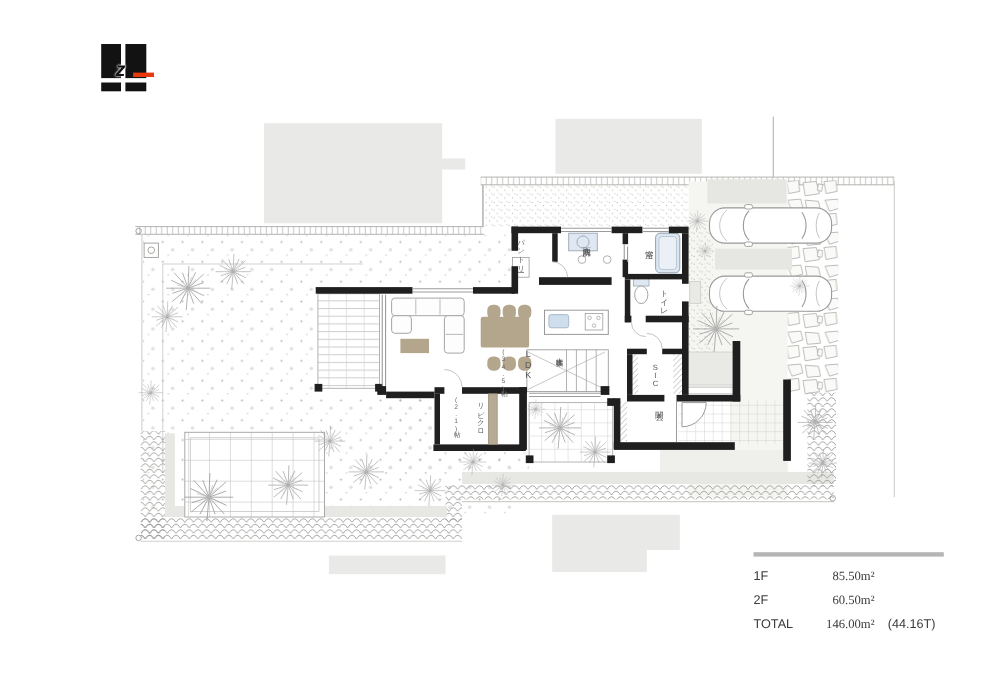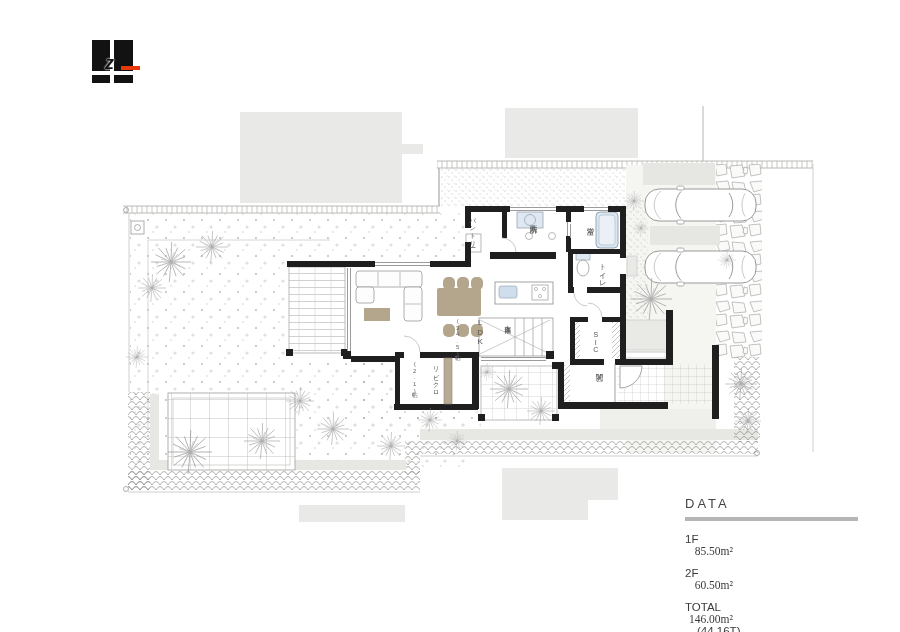--- a/index.html
+++ b/index.html
@@ -15,21 +15,21 @@
   .logo{position:absolute;left:92px;top:40px;width:50px;height:46px;}
   .logo .sq{position:absolute;background:#121212;}
   .logo .zred{position:absolute;left:29px;top:26px;width:19px;height:4px;background:#e8380c;}
   .logo .zchar{position:absolute;left:13px;top:13px;font-size:18px;font-weight:bold;
                font-style:italic;color:#121212;text-shadow:0 0 2px #fff,0 0 2px #fff;}
   
   .data-panel{position:absolute;left:685px;top:496px;width:176px;color:#3a3a3a;}
   .data-title{font-size:13px;letter-spacing:3px;color:#444;}
   .data-bar{margin-top:6px;height:4px;background:#b5b5b5;width:173px;}
   .data-rows{margin-top:12px;}
-  .data-row{display:flex;align-items:flex-start;font-size:11.5px;margin-bottom:10px;flex-direction:column;}
+  .data-row{display:flex;align-items:center;font-size:11.5px;margin-bottom:10px;}
   .data-row .lb{width:62px;flex:none;}
   .data-row .val{width:48px;flex:none;text-align:right;font-family:Liberation Serif, serif;}
   .data-row .note{margin-left:12px;}
 </style>
 </head>
 <body>
 
 <div class="stage">
 
 <svg class="plan-svg" width="900" height="632" viewBox="0 0 900 632">
@@ -383,21 +383,20 @@
 </div>
 <div class="vlabel" style="left:504px;top:320px;font-size:6.5px;">上部吹抜</div>
 <div class="vlabel" style="left:404px;top:361px;">
   <span style="font-size:6.5px;">リビクロ</span>
   <span class="sub">(2.1帖)</span>
 </div>
 <div class="vlabel" style="left:592px;top:331px;font-size:7px;">SIC</div>
 <div class="vlabel" style="left:595px;top:368px;font-size:7.5px;">玄関</div>
 
 <div class="data-panel">
-  <div class="data-title">DATA</div>
   <div class="data-bar"></div>
   <div class="data-rows">
     <div class="data-row">
       <span class="lb">1F</span>
       <span class="val">85.50m²</span>
       <span class="note"></span>
     </div>
     <div class="data-row">
       <span class="lb">2F</span>
       <span class="val">60.50m²</span>

